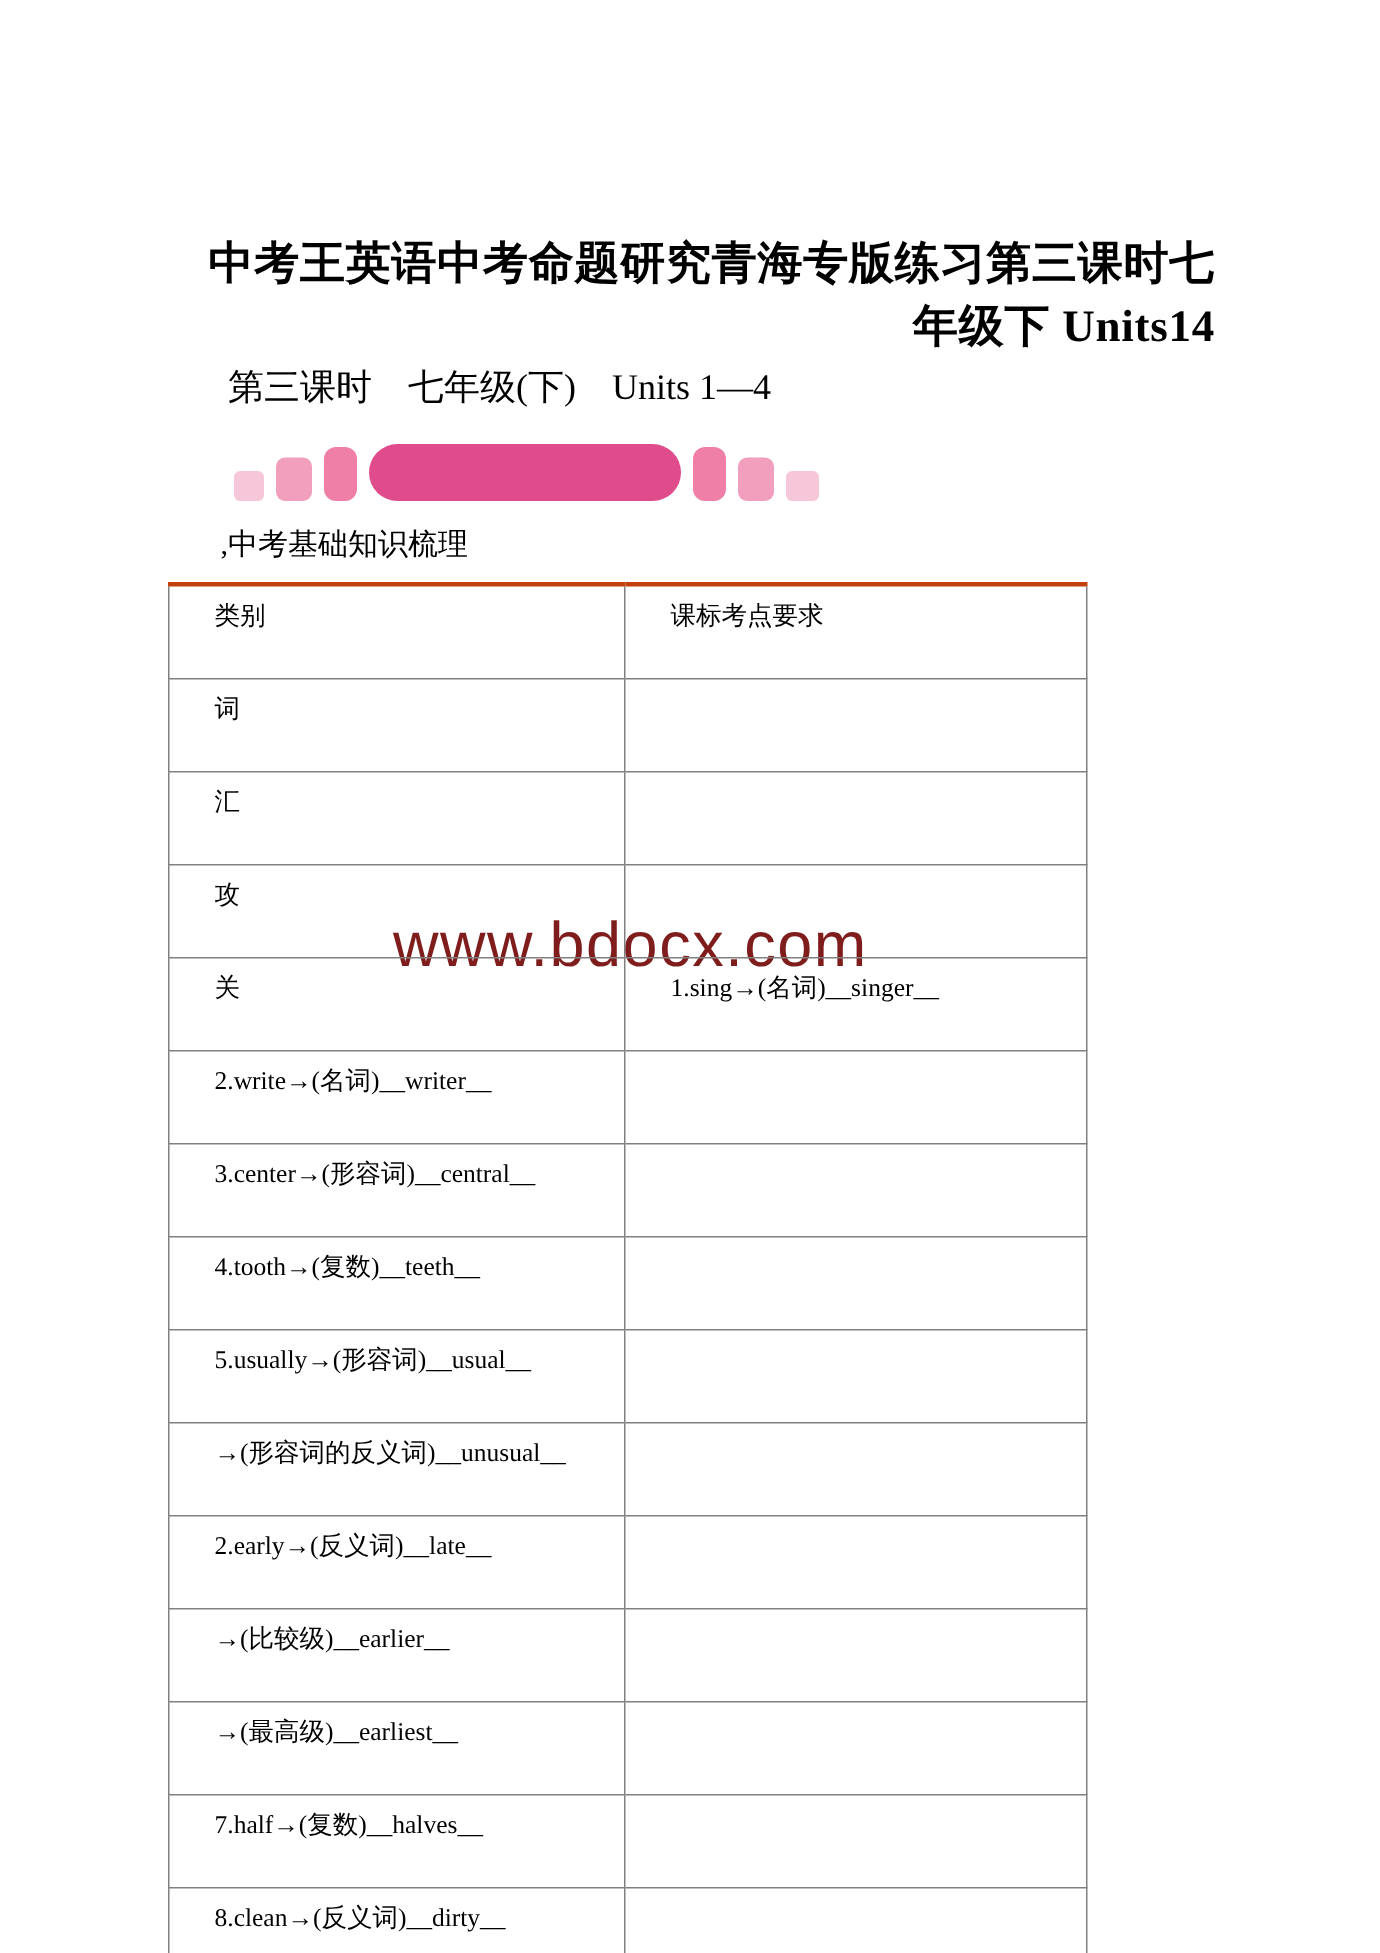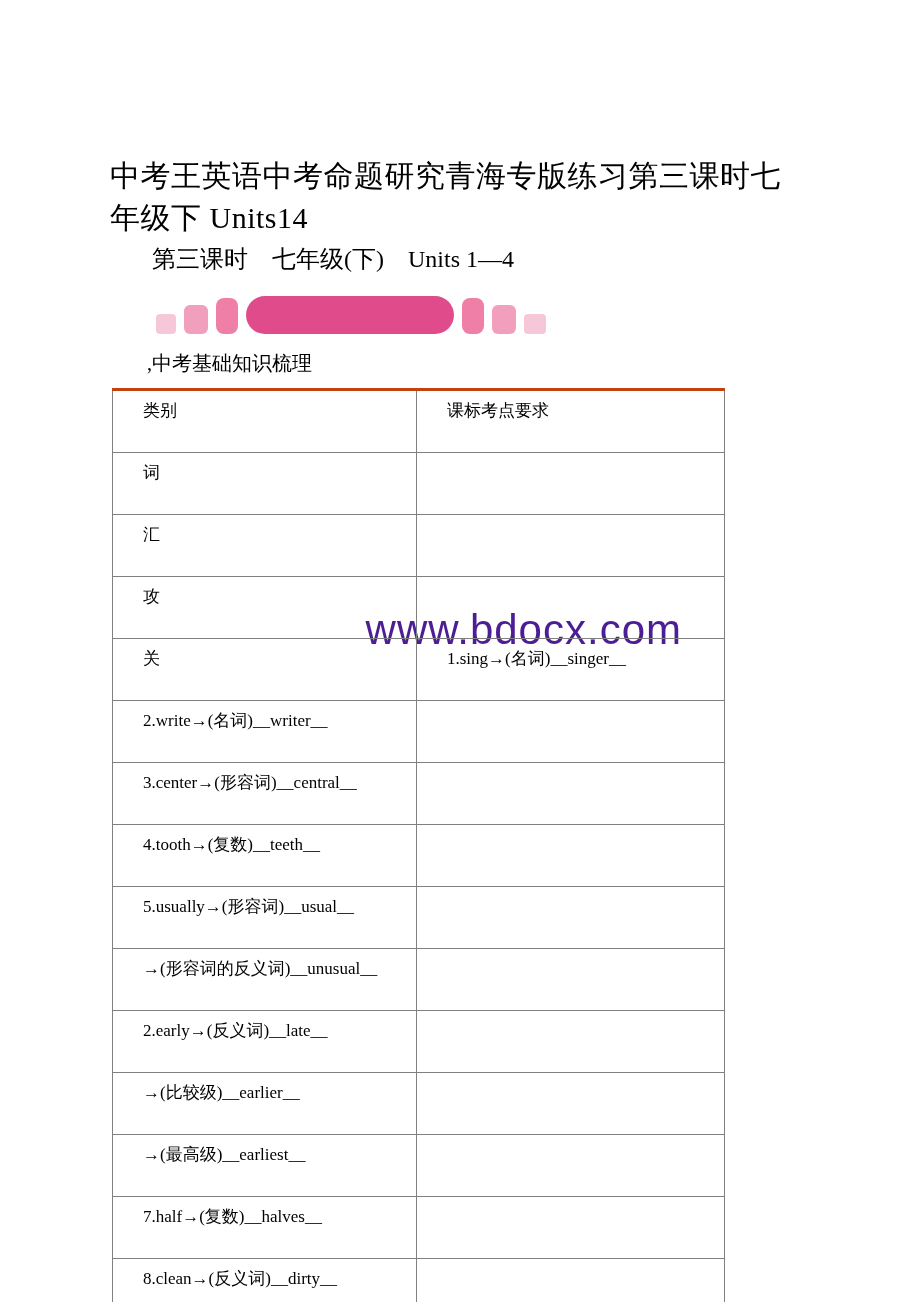--- a/index.html
+++ b/index.html
@@ -26,37 +26,36 @@
 
   
   .watermark {
     position: absolute;
     left: 262px;
     top: 606px;
     width: 420px;
     font-family: "Liberation Sans", "DejaVu Sans", sans-serif;
     font-size: 42px;
     letter-spacing: 1px;
-    color: #4c1d95;
+    color: #7f1d1d;
     white-space: nowrap;
     z-index: 0;
     user-select: none;
     pointer-events: none;
-    text-align: right;
   }
 
   
   .doc-title {
     position: absolute;
     left: 110px;
     top: 155px;
     width: 700px;
-    text-align: left;
+    text-align: right;
     font-size: 30px;
-    font-weight: normal;
+    font-weight: bold;
     line-height: 42px;
     letter-spacing: 0.5px;
     z-index: 2;
   }
 
   
   .subtitle {
     position: absolute;
     left: 152px;
     top: 244px;

